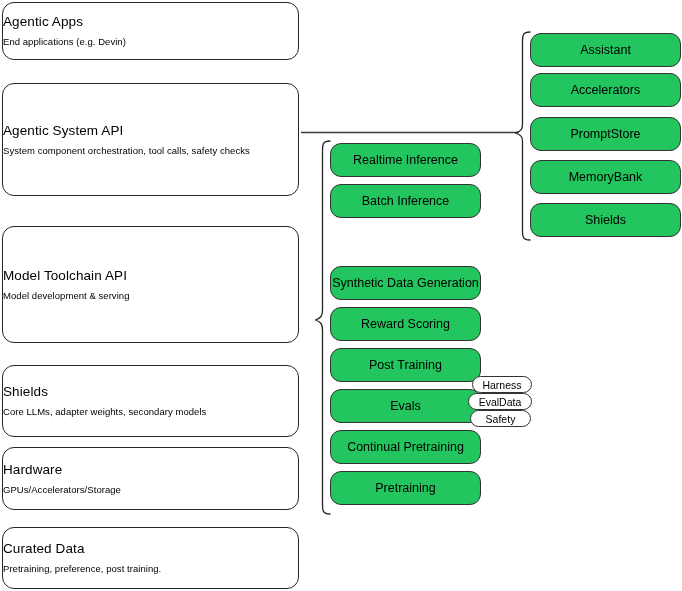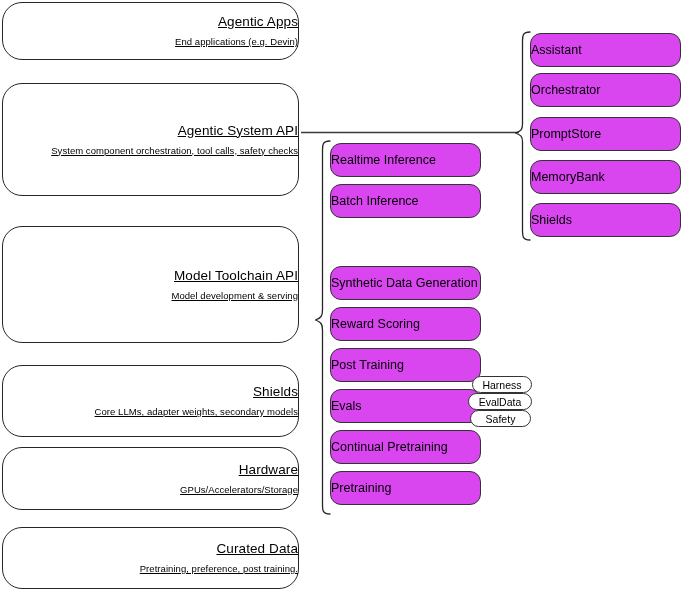--- a/index.html
+++ b/index.html
@@ -17,29 +17,28 @@
     height: 591px;
     background: #ffffff;
     overflow: hidden;
   }
 
   
   .box {
     position: absolute;
     box-sizing: border-box;
     border: 1.3px solid #262626;
-    border-radius: 20px;
+    border-radius: 12px;
     background: #ffffff;
     display: flex;
     flex-direction: column;
-    align-items: flex-end;
+    align-items: flex-start;
     justify-content: center;
     text-align: center;
     line-height: 1.25;
-    text-decoration: underline;
   }
   .box .title {
     font-size: 13.5px;
     color: #000;
     letter-spacing: 0.1px;
   }
   .box .subtitle {
     font-size: 9.5px;
     color: #000;
     margin-top: 5px;
@@ -48,24 +47,25 @@
 
   
   .layer-box { left: 2px; width: 297px; }
 
   
   .chip {
     position: absolute;
     box-sizing: border-box;
     border: 1.3px solid #333333;
     border-radius: 11px;
-    background: #d946ef;
+    background: #22c55e;
     height: 34px;
     display: flex;
     align-items: center;
+    justify-content: center;
     font-size: 12.5px;
     color: #000;
   }
   .chip-mid { left: 330px; width: 151px; }
   .chip-right { left: 530px; width: 151px; }
 
   
   .pill {
     position: absolute;
     box-sizing: border-box;
@@ -198,21 +198,21 @@
     <span>EvalData</span>
   </div>
   <div class="pill" style="left:470px;top:410px;width:61px;">
     <span>Safety</span>
   </div>
 
   <div class="chip chip-right" style="top:33px;">
     <span>Assistant</span>
   </div>
   <div class="chip chip-right" style="top:73px;">
-    <span>Orchestrator</span>
+    <span>Accelerators</span>
   </div>
   <div class="chip chip-right" style="top:117px;">
     <span>PromptStore</span>
   </div>
   <div class="chip chip-right" style="top:160px;">
     <span>MemoryBank</span>
   </div>
   <div class="chip chip-right" style="top:203px;">
     <span>Shields</span>
   </div>

